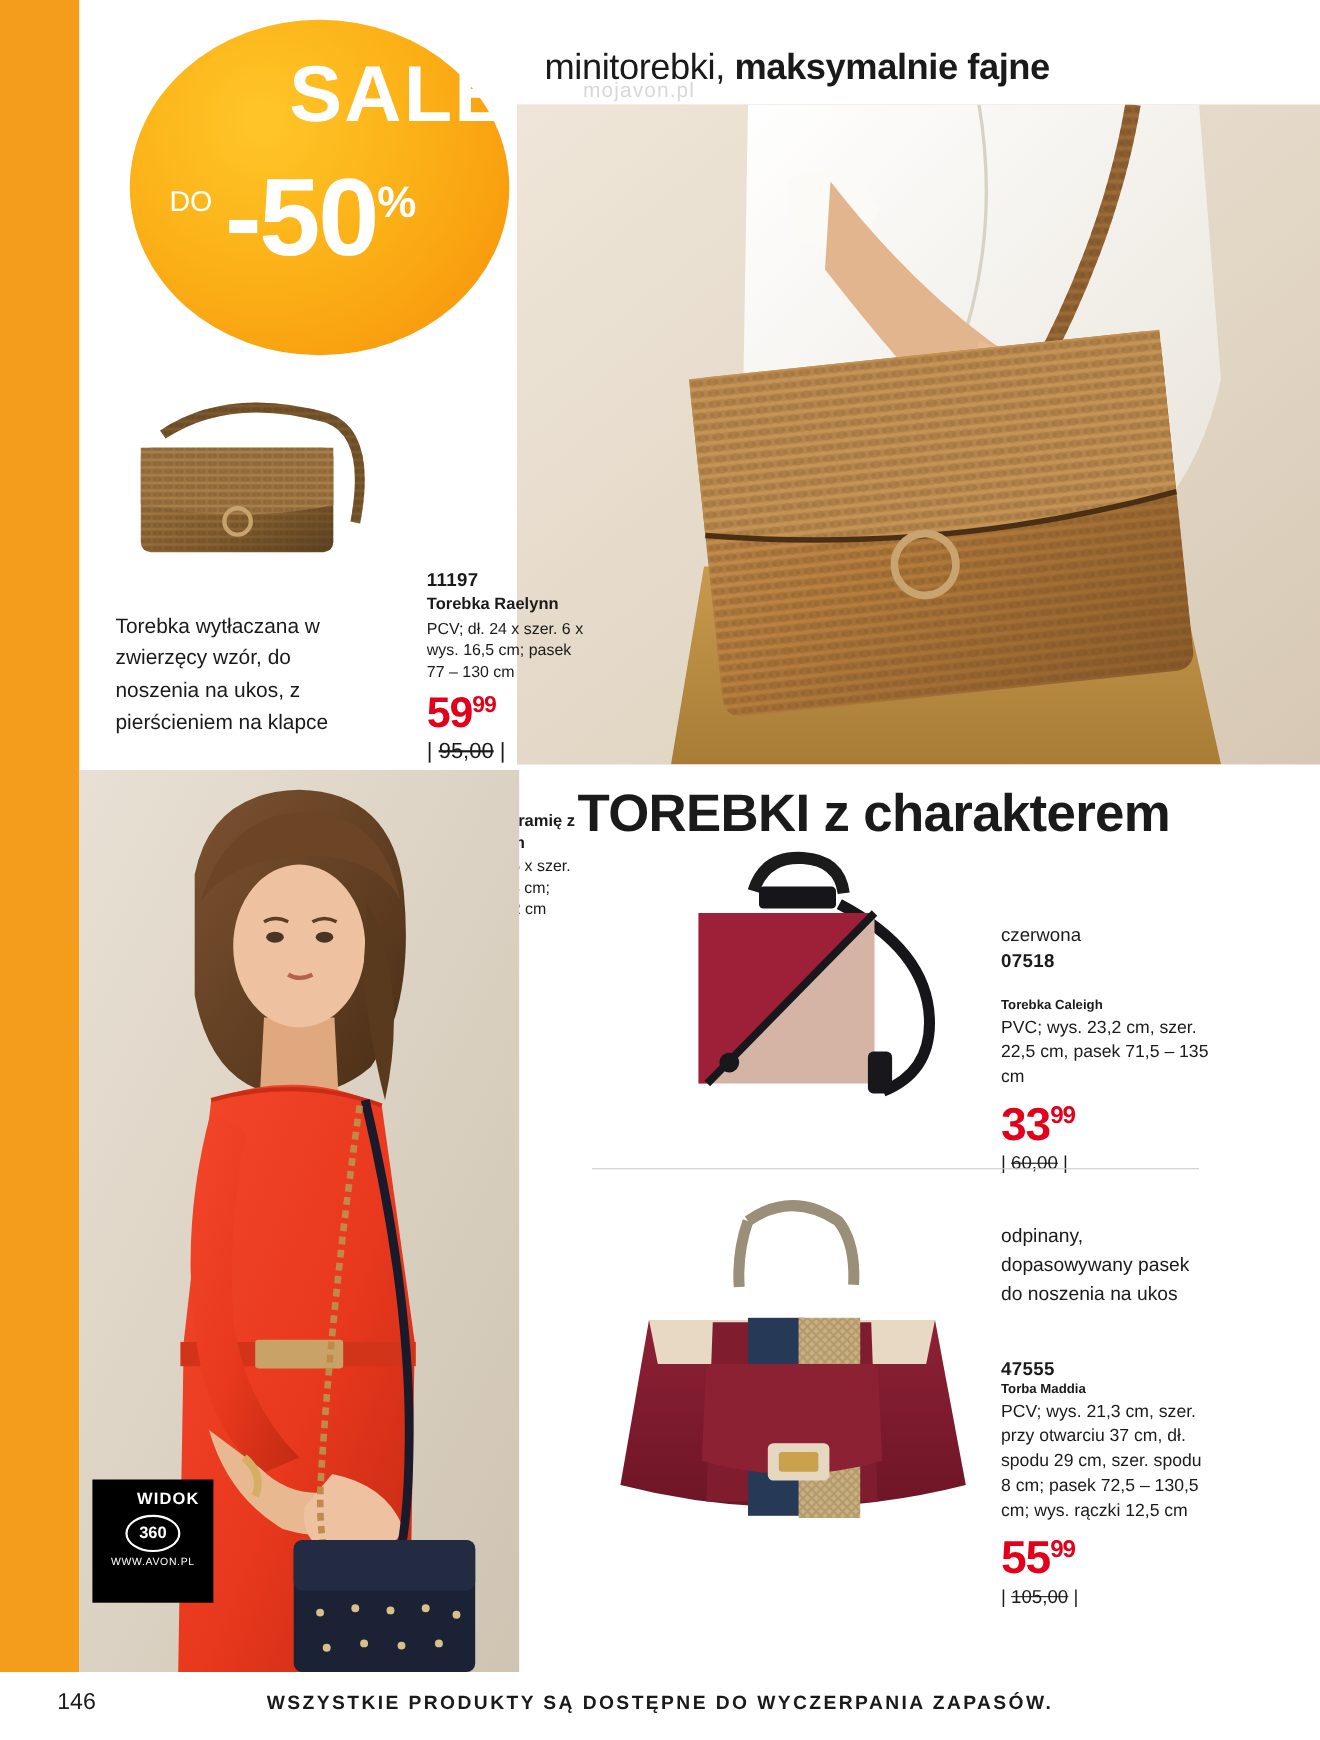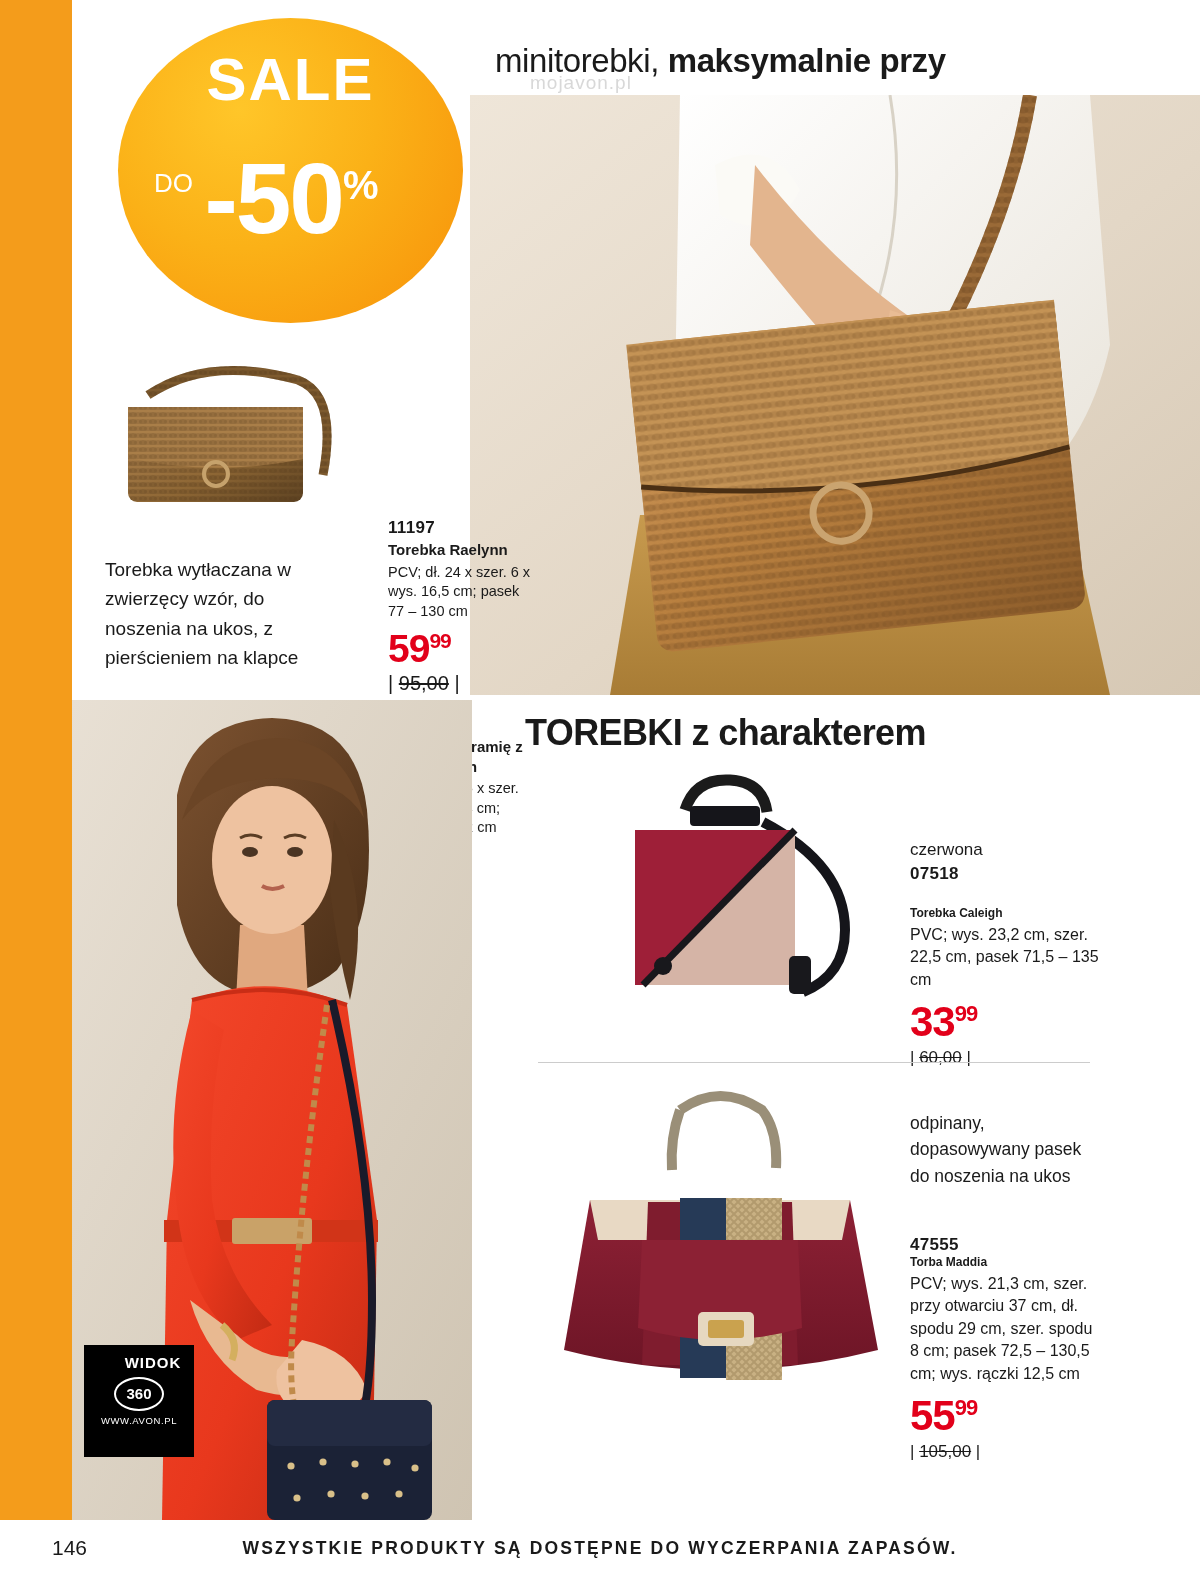--- a/index.html
+++ b/index.html
@@ -49,21 +49,21 @@
 
   
   .sale-badge {
     position:absolute; left:118px; top:18px;
     width:345px; height:305px; border-radius:50%;
     background:radial-gradient(circle at 35% 30%, #ffc629 0%, #fbb117 45%, #f79009 100%);
     box-shadow:0 0 0 0 rgba(0,0,0,0);
   }
   .sale-word {
     position:absolute; left:0; top:32px; width:100%;
-    text-align:center; font-size:60px; font-weight:bold; color:#ffffff;
+    text-align:right; font-size:72px; font-weight:bold; color:#ffffff;
     letter-spacing:2px; line-height:1;
   }
   .sale-do {
     position:absolute; left:36px; top:150px;
     font-size:26px; color:#ffffff; font-weight:500;
   }
   .sale-pct {
     position:absolute; left:0; top:130px; width:100%;
     text-align:center; font-size:100px; font-weight:bold; color:#ffffff;
     letter-spacing:-2px; line-height:1;
@@ -93,21 +93,21 @@
   .pname { font-size:15px; font-weight:bold; color:#1a1a1a; line-height:1.3; margin-top:2px; }
   .pdesc { font-size:14.5px; color:#1a1a1a; line-height:1.35; margin-top:3px; }
   .price { color:#e2001a; font-weight:bold; font-size:39px; letter-spacing:-1px; margin-top:8px; line-height:1; }
   .price sup { font-size:21px; vertical-align:super; }
   .oldprice { font-size:20px; color:#1a1a1a; margin-top:4px; }
   .oldprice s { text-decoration:line-through; }
 
   
   .section-title {
     position:absolute; left:525px; top:712px;
-    font-size:36px; font-weight:bold; color:#1a1a1a; letter-spacing:-0.6px;
+    font-size:48px; font-weight:bold; color:#1a1a1a; letter-spacing:-0.6px;
   }
 
   
   .model-photo {
     position:absolute; left:72px; top:700px; width:400px; height:820px;
     overflow:hidden; background:#d9d2c6;
   }
 
   
   .badge360 {
@@ -215,21 +215,21 @@
   <div class="sale-badge">
     <div class="sale-word">SALE</div>
     <div class="sale-do">DO</div>
     <div class="sale-pct">
       <span>-50</span><sup>%</sup>
     </div>
   </div>
 
   <div class="header-title">
     <span>minitorebki,</span>
-    <span class="bold">maksymalnie przy</span>
+    <span class="bold">maksymalnie fajne</span>
   </div>
   <div class="watermark">mojavon.pl</div>
 
   <div class="bag-small">
     <svg width="270" height="185" viewBox="0 0 270 185">
       <defs>
         <linearGradient id="snake2" x1="0" y1="0" x2="1" y2="1">
           <stop offset="0%" stop-color="#b78a55"></stop>
           <stop offset="60%" stop-color="#8d6634"></stop>
           <stop offset="100%" stop-color="#5e4322"></stop>

